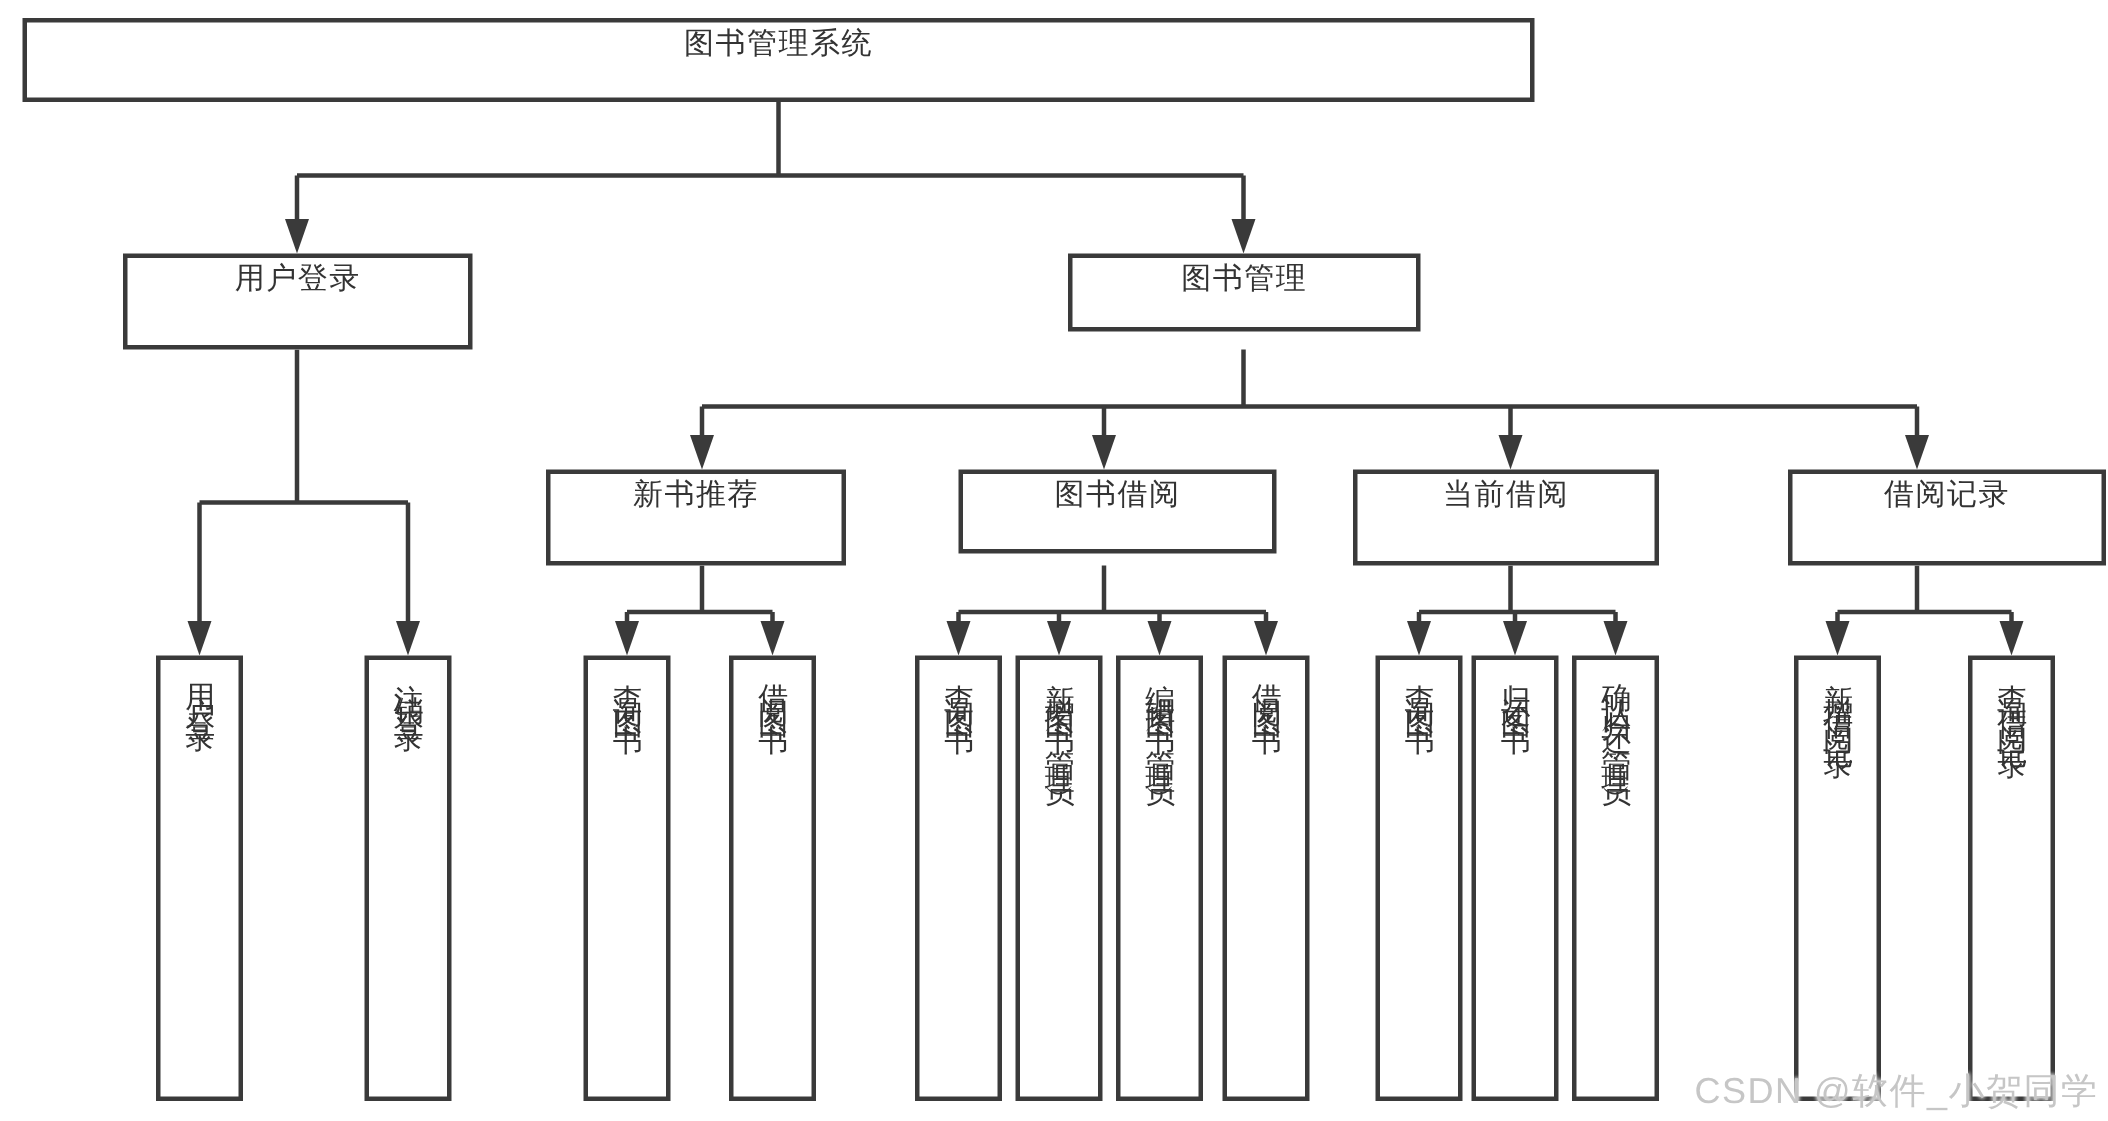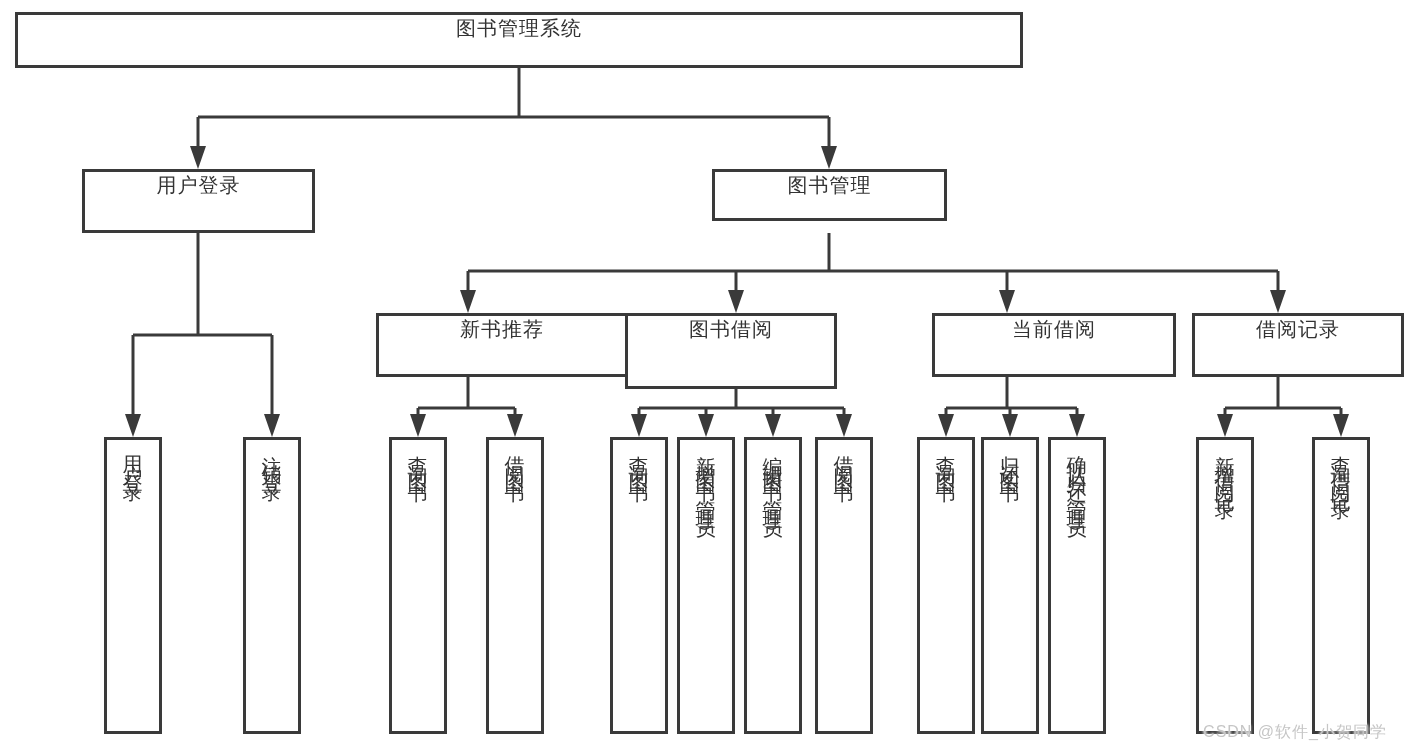--- a/index.html
+++ b/index.html
@@ -13,22 +13,22 @@
     border:3px solid #3a3a3a;display:flex;align-items:flex-start;justify-content:center;
     color:#333333;z-index:1;
   }
   .hnode{font-size:20px;letter-spacing:1px;}
   .leaf{top:437px;width:58px;height:297px;}
   .vtext{
     writing-mode:vertical-rl;text-orientation:mixed;
     font-size:20px;letter-spacing:9px;color:#333333;line-height:1;
   }
   .watermark{
-    position:absolute;right:18px;bottom:4px;z-index:2;
-    font-size:16px;color:#c6c6c6;letter-spacing:1px;
+    position:absolute;right:6px;bottom:4px;z-index:2;
+    font-size:24px;color:#c6c6c6;letter-spacing:1px;
     text-shadow:0 0 3px #ffffff,0 0 3px #ffffff;
   }
 </style>
 </head>
 <body>
 
 <svg class="connectors" width="1405" height="747">
   <g stroke="#3a3a3a" stroke-width="3" fill="none">
 
     <path d="M519,68 V117"></path>
@@ -98,27 +98,27 @@
   <span>图书管理系统</span>
 </div>
 
 <div class="node hnode" style="left:82px;top:169px;width:233px;height:64px">
   <span>用户登录</span>
 </div>
 <div class="node hnode" style="left:712px;top:169px;width:235px;height:52px">
   <span>图书管理</span>
 </div>
 
-<div class="node hnode" style="left:376px;top:313px;width:252px;height:64px">
+<div class="node hnode" style="left:364px;top:313px;width:200px;height:64px">
   <span>新书推荐</span>
 </div>
-<div class="node hnode" style="left:625px;top:313px;width:212px;height:76px">
+<div class="node hnode" style="left:639px;top:313px;width:212px;height:56px">
   <span>图书借阅</span>
 </div>
-<div class="node hnode" style="left:932px;top:313px;width:244px;height:64px">
+<div class="node hnode" style="left:902px;top:313px;width:204px;height:64px">
   <span>当前借阅</span>
 </div>
 <div class="node hnode" style="left:1192px;top:313px;width:212px;height:64px">
   <span>借阅记录</span>
 </div>
 
 <div class="node leaf" style="left:104px">
   <span class="vtext">用户登录</span>
 </div>
 <div class="node leaf" style="left:243px">

